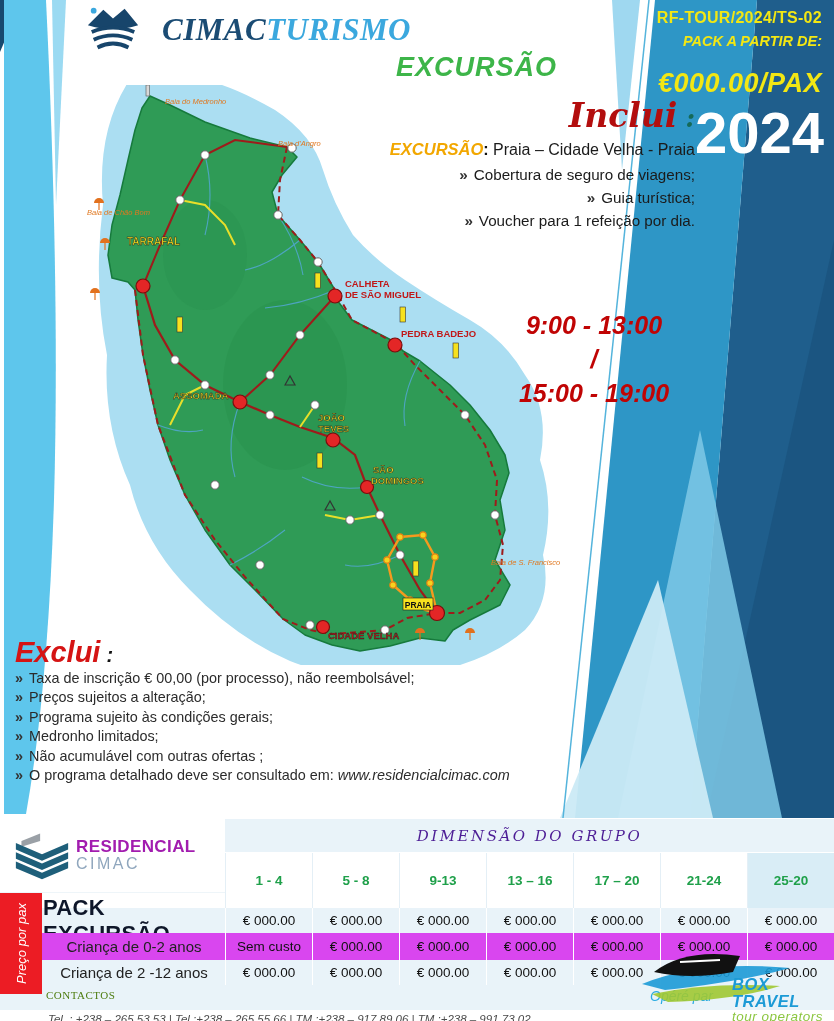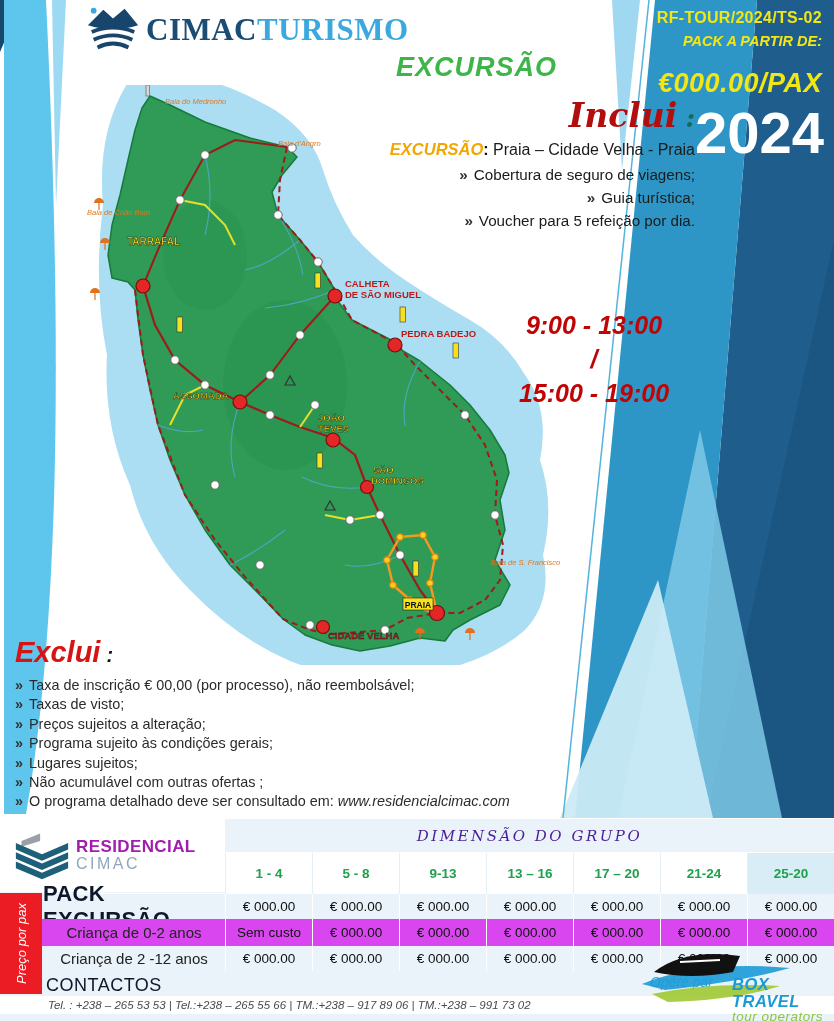--- a/index.html
+++ b/index.html
@@ -5,21 +5,21 @@
   html,body{margin:0;padding:0;}
   #page{position:relative;width:834px;height:1021px;background:#fff;overflow:hidden;
         font-family:"Liberation Sans",sans-serif;}
   svg{display:block;}
   .abs{position:absolute;}
 
   
   #decor-left,#decor-right{position:absolute;left:0;top:0;width:834px;height:1021px;pointer-events:none;}
 
   
-  #brand{left:84px;top:4px;display:flex;align-items:center;gap:4px;}
+  #brand{left:84px;top:4px;display:flex;align-items:center;gap:20px;font-style:italic;}
   #brand .words{font-family:"Liberation Serif",serif;font-weight:bold;font-size:31px;letter-spacing:.5px;}
   #brand .w1{color:#1B4C74;} #brand .w2{color:#3BA8DE;}
 
   
   .hdr-y{right:12px;color:#F3E713;text-align:right;font-weight:bold;}
   #ref-code{top:9px;font-size:16px;letter-spacing:.3px;}
   #pack-label{top:33px;font-size:14.5px;font-style:italic;}
   #price{top:68px;font-size:27px;font-style:italic;letter-spacing:.5px;}
   #year{top:104px;right:10px;color:#fff;font-size:58px;font-weight:bold;text-align:right;line-height:1;}
 
@@ -39,21 +39,21 @@
   .bul{font-weight:bold;color:#333;margin-right:6px;}
 
   
   #schedule{left:478px;top:308px;width:232px;text-align:center;color:#C00404;
         font-style:italic;font-weight:600;font-size:25px;line-height:34px;}
 
   
   #exclui{left:15px;top:636px;width:650px;}
   #exclui .h{font-style:italic;font-size:29px;color:#D51414;font-weight:bold;}
   #exclui .h .colon{color:#111;font-size:20px;font-weight:bold;margin-left:6px;}
-  #exclui .blist{margin-top:7px;}
+  #exclui .blist{margin-top:0;}
   #exclui .blist li{font-size:14.4px;color:#2b2b2b;line-height:19.4px;}
   #exclui .url{font-style:italic;}
 
   
   #tbl{position:absolute;left:0;top:819px;width:834px;z-index:4;background:#fff;}
   .trow{display:flex;width:834px;}
   .cell{box-sizing:border-box;border-left:1.5px solid #fff;display:flex;
         align-items:center;justify-content:center;}
   .c-label{width:225px;flex:none;}
   .c-val{width:87px;flex:none;font-size:13.5px;color:#111;}
@@ -61,34 +61,34 @@
   .hdr-top{display:flex;}
   #logo-cell{width:225px;height:74px;background:#fff;display:flex;align-items:center;
         padding-left:14px;box-sizing:border-box;border-bottom:1.5px solid #eef5f9;}
   #rescimac-words{margin-left:6px;line-height:1.05;}
   #rescimac-words .l1{font-size:17px;font-weight:bold;color:#a21caf;letter-spacing:.4px;}
   #rescimac-words .l2{font-size:16px;color:#8FA6BD;letter-spacing:2.5px;}
   #hdr-right{width:609px;display:flex;flex-direction:column;}
   #dim-grupo{height:33px;background:#E9F3F9;display:flex;align-items:center;justify-content:center;
         font-family:"DejaVu Serif",serif;font-style:italic;font-size:15px;color:#4c1d95;
         letter-spacing:2.5px;border-bottom:1.5px solid #fff;}
-  #group-cols{height:41px;display:flex;}
+  #group-cols{height:55px;display:flex;}
   #group-cols .cell{font-size:13.5px;font-weight:bold;color:#1FA04A;background:#fff;
         border-left:1.5px solid #e4eff6;}
   #group-cols .cell.last{background:#D9EDF6;}
   .row-h25{height:25px;} .row-h27{height:27px;}
   .lbl-pack{font-weight:bold;font-size:22px;color:#0f172a;letter-spacing:.3px;}
   .lbl-crianca{font-size:15px;color:#222;}
   .c-label{padding-left:42px;}
   #red-band{position:absolute;left:0;top:893px;width:42px;height:101px;background:#EC1C24;
         z-index:6;display:flex;align-items:center;justify-content:center;}
   #red-band span{writing-mode:vertical-rl;transform:rotate(180deg);color:#fff;
         font-style:italic;font-size:13px;white-space:nowrap;}
   #contactos-row{height:25px;background:#E9F3F9;position:relative;}
-  #contactos-label{position:absolute;left:46px;top:4px;font-size:18px;color:#0f172a;letter-spacing:.5px;}
+  #contactos-label{position:absolute;left:46px;top:4px;font-size:11px;color:#4d7c0f;letter-spacing:.5px;font-family:Liberation Serif, serif;}
   #opere-par{position:absolute;left:650px;top:3px;font-size:14px;color:#29ABE2;font-style:italic;}
   #phones-row{height:18px;background:#fff;display:flex;align-items:center;}
   #phones-row span{margin-left:48px;font-size:11.5px;font-style:italic;color:#4a4a4a;white-space:nowrap;}
   #bottom-strip{height:9px;background:#E9F3F9;}
   #boxtravel{left:640px;top:944px;z-index:7;}
   #boxtravel .txt{position:absolute;left:92px;top:32px;line-height:1;}
   #boxtravel .n{font-size:16.5px;font-weight:bold;color:#1C9AD6;letter-spacing:.5px;font-style:italic;}
   #boxtravel .t{font-size:13.5px;color:#8CC63F;font-style:italic;margin-top:1px;letter-spacing:.5px;}
 </style>
 </head>
@@ -271,38 +271,37 @@
       <text x="243" y="554" font-size="9.5" fill="#C01818" stroke="#222" stroke-width="0.35">CIDADE VELHA</text>
     </g>
   </svg>
 
   <div id="inclui" class="abs">
     <div class="h"><span>Inclui</span><span class="colon">:</span></div>
     <div class="lead"><span class="lbl">EXCURSÃO</span><span class="sep">:</span><span> Praia – Cidade Velha - Praia</span></div>
     <ul class="blist">
       <li><span class="bul">»</span><span>Cobertura de seguro de viagens;</span></li>
       <li><span class="bul">»</span><span>Guia turística;</span></li>
-      <li><span class="bul">»</span><span>Voucher para 5 refeição por dia.</span></li>
+      <li><span class="bul">»</span><span>Voucher para 1 refeição por dia.</span></li>
     </ul>
   </div>
 
   <div id="schedule" class="abs">
     <div>9:00 - 13:00</div>
     <div>/</div>
     <div>15:00 - 19:00</div>
   </div>
 
   <div id="exclui" class="abs">
     <div class="h"><span>Exclui</span><span class="colon">:</span></div>
     <ul class="blist">
       <li><span class="bul">»</span><span>Taxa de inscrição €  00,00 (por processo), não reembolsável;</span></li>
-      <li><span class="bul">»</span><span>Taxas de visto;</span></li>
       <li><span class="bul">»</span><span>Preços sujeitos a alteração;</span></li>
       <li><span class="bul">»</span><span>Programa sujeito às condições gerais;</span></li>
-      <li><span class="bul">»</span><span>Lugares sujeitos;</span></li>
+      <li><span class="bul">»</span><span>Medronho limitados;</span></li>
       <li><span class="bul">»</span><span>Não acumulável com outras ofertas ;</span></li>
       <li><span class="bul">»</span><span>O programa detalhado deve ser consultado em: </span><span class="url">www.residencialcimac.com</span></li>
     </ul>
   </div>
 
   <div id="tbl">
     <div class="hdr-top">
       <div id="logo-cell">
         <svg width="56" height="52" viewBox="0 0 60 52">
           <path d="M8,10 L28,2 L28,10 L8,16 Z" fill="#9aa0a6"></path>

